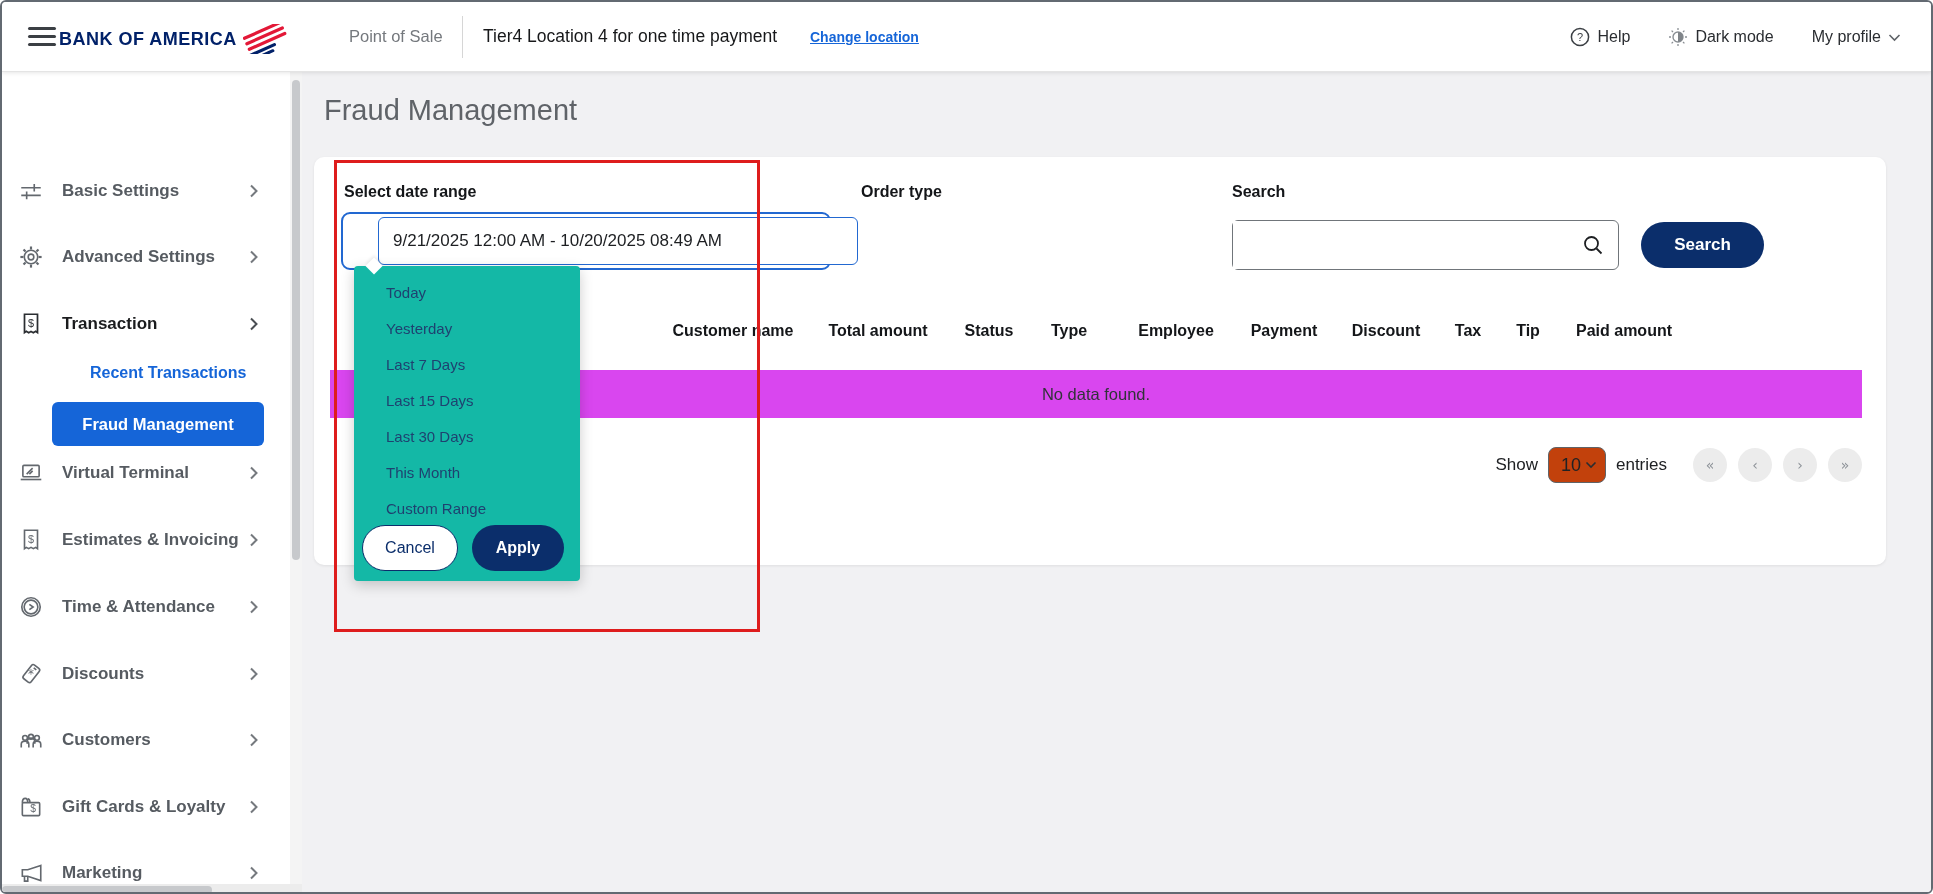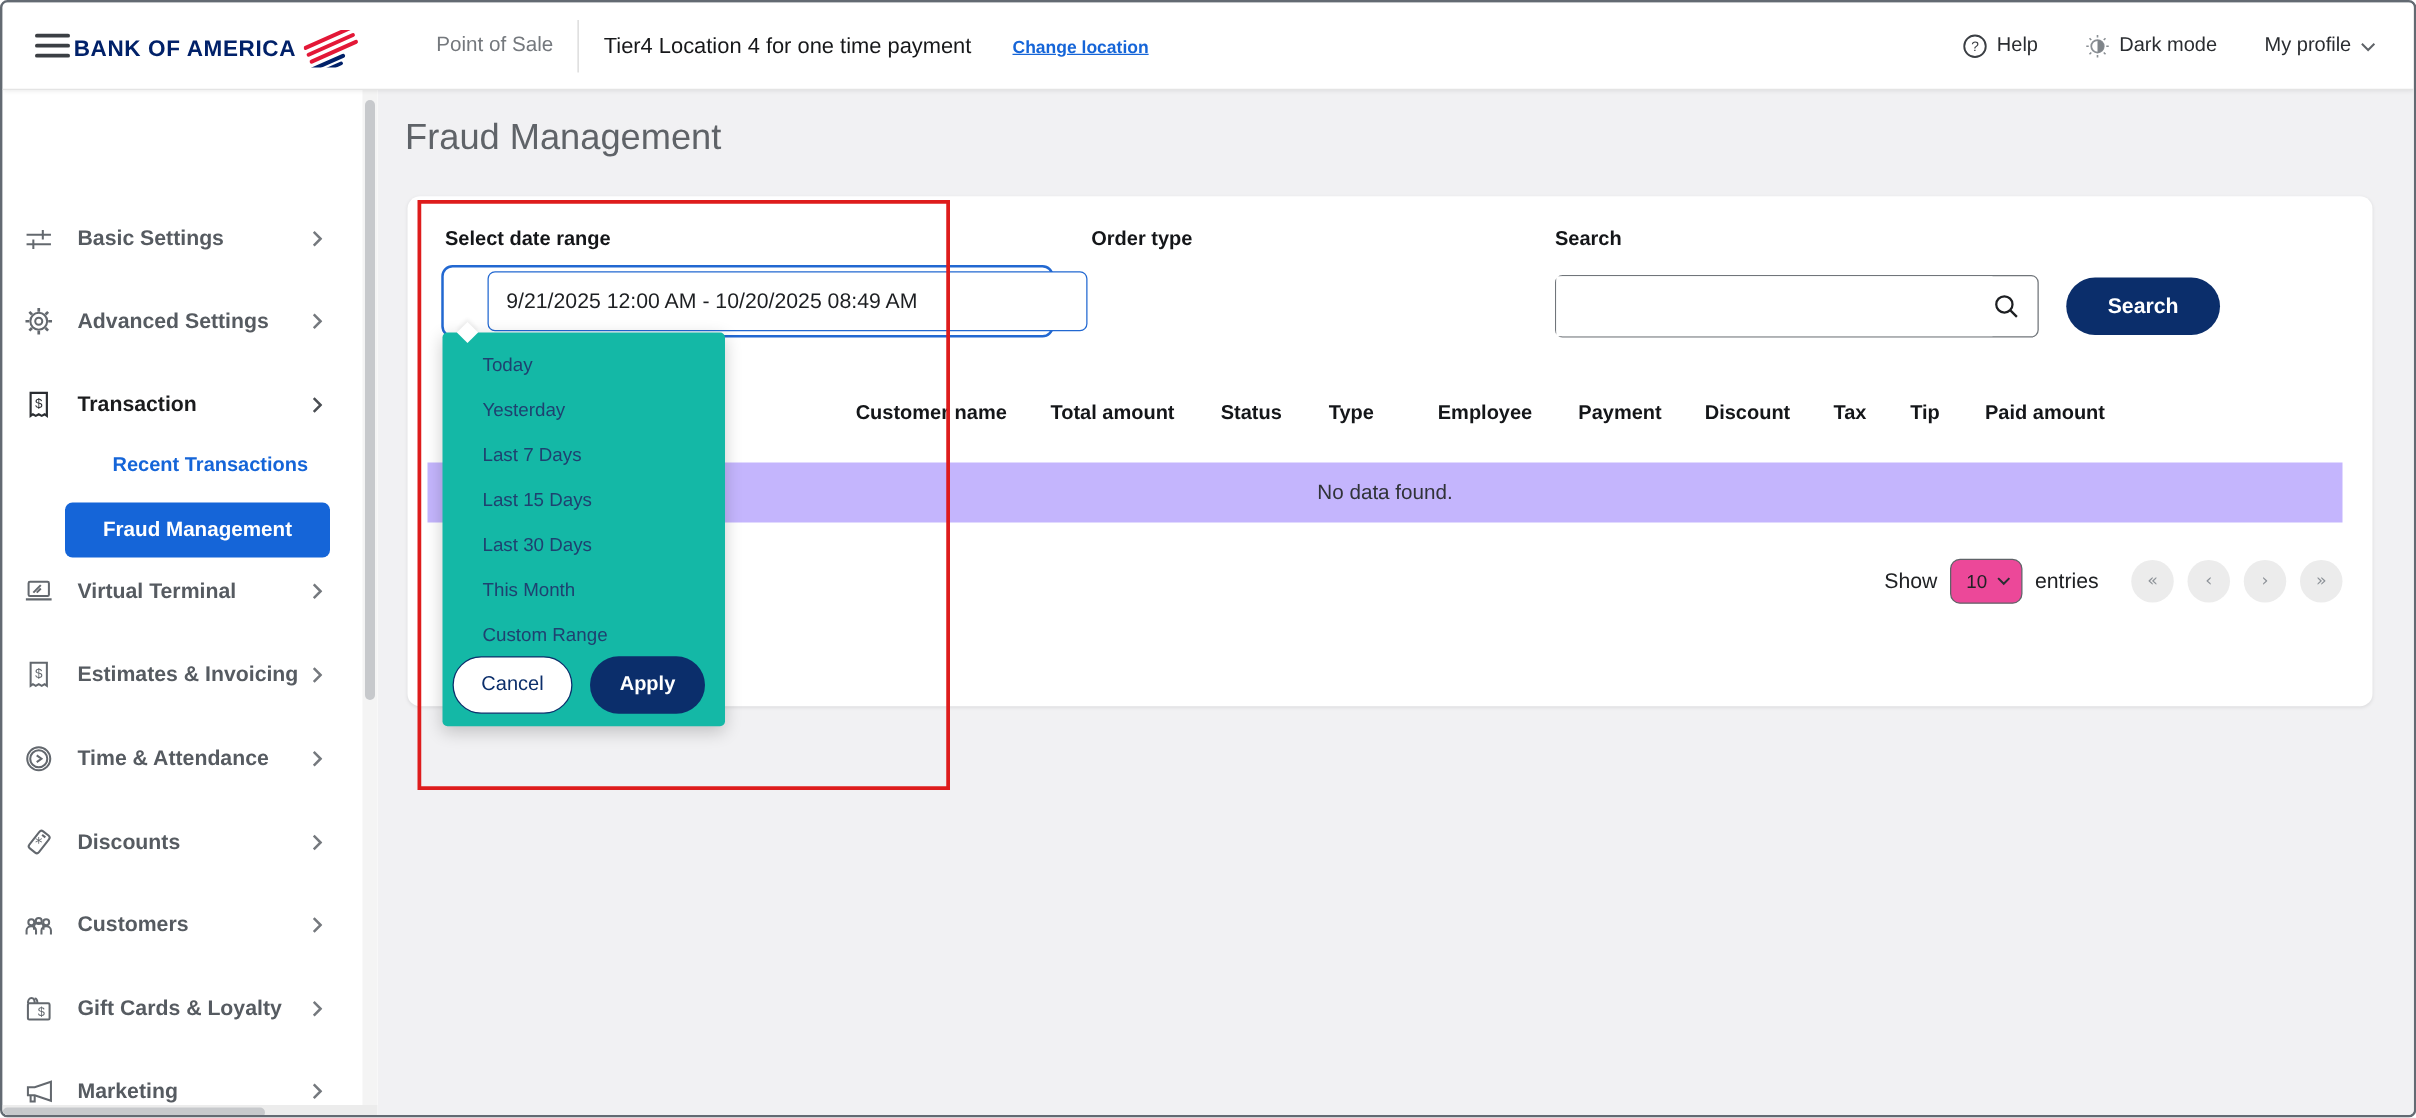--- a/index.html
+++ b/index.html
@@ -43,21 +43,21 @@
   .side-chev { position:absolute; right:32px; color:#75797e; display:flex; }
   .sub-link { position:absolute; left:88px; width:190px; height:30px; display:flex; align-items:center;
     font-size:16px; font-weight:bold; color:#1565d8; cursor:pointer; }
   .sub-active-pill { position:absolute; left:50px; top:330px; width:212px; height:44px; background:#1565d8;
     border-radius:6px; display:flex; align-items:center; justify-content:center; cursor:pointer;
     color:#fff; font-size:16.5px; font-weight:bold; }
 
   
   .main { position:absolute; left:300px; top:70px; width:1633px; height:824px; background:#f1f1f3; }
   .page-title { position:absolute; left:22px; top:22px; font-size:29px; color:#5f6368; font-weight:400; }
-  .card { position:absolute; left:24px; top:85px; width:1572px; height:408px; background:#fff;
+  .card { position:absolute; left:12px; top:85px; width:1572px; height:408px; background:#fff;
     border-radius:10px; box-shadow:0 1px 3px rgba(0,0,0,.08); }
 
   .fld-label { position:absolute; top:26px; font-size:16px; font-weight:bold; color:#141619; }
   .date-wrap { position:absolute; left:27px; top:55px; width:490px; height:58px;
     border:2px solid #2268d1; border-radius:9px; padding:3px; background:#fff; }
   .date-input { width:100%; height:100%; border:1.5px solid #2268d1; border-radius:6px;
     font-size:17px; color:#1d1f22; padding:0 14px; outline:none;
     font-family:"Liberation Sans", sans-serif;margin-left:32px; }
   .select-box { position:absolute; top:63px; height:50px; background:#fff; border:1px solid #70757a;
     border-radius:6px; display:flex; align-items:center; font-size:17px; color:#1d1f22; cursor:pointer; }
@@ -67,28 +67,28 @@
     border-radius:6px; background:#fff; display:flex; align-items:center; }
   .search-wrap input { flex:1; height:100%; border:none; outline:none; font-size:17px; padding:0 10px 0 15px;
     font-family:"Liberation Sans", sans-serif; }
   .search-wrap .mag { margin-right:14px; display:flex; color:#1d1f22; cursor:pointer; }
   .btn-primary { position:absolute; left:1327px; top:65px; width:123px; height:46px; border:none;
     border-radius:23px; background:#0b2e6b; color:#fff; font-size:17px; font-weight:bold; cursor:pointer;
     font-family:"Liberation Sans", sans-serif; }
 
   .thead { position:absolute; left:0; top:165px; width:1572px; height:30px; }
   .th { position:absolute; transform:translateX(-50%); font-size:16px; font-weight:bold; color:#141619; white-space:nowrap; }
-  .empty-row { position:absolute; left:16px; top:213px; width:1532px; height:48px; background:#c4b5fd;
+  .empty-row { position:absolute; left:16px; top:213px; width:1532px; height:48px; background:#d946ef;
     display:flex; align-items:center; justify-content:center; font-size:16.5px; color:#303338; }
 
   .pager { position:absolute; right:24px; top:290px; display:flex; align-items:center; }
   .pager .lbl { font-size:17px; color:#202225; }
   .size-select { width:58px; height:36px; border:1.5px solid #5f6368; border-radius:8px; margin:0 10px;
     display:flex; align-items:center; justify-content:space-between; padding:0 8px 0 12px; cursor:pointer;
-    font-size:15px; color:#202225; background:#ec4899; }
+    font-size:18px; color:#202225; background:#c2410c; }
   .pg-circles { display:flex; gap:11px; margin-left:26px; }
   .pg-btn { width:34px; height:34px; border-radius:50%; background:#ececec; border:none; color:#8d9298;
     font-size:14px; display:flex; align-items:center; justify-content:center; cursor:pointer;
     font-family:"DejaVu Sans", sans-serif; }
 
   
   .date-menu { position:absolute; left:52px; top:194px; width:226px; height:315px; background:#14b8a6;
     border-radius:4px; box-shadow:0 4px 14px rgba(0,0,0,.20); z-index:40; }
   .date-menu .caret { position:absolute; left:14px; top:-6px; width:12px; height:12px; background:#fff;
     transform:rotate(45deg); box-shadow:-2px -2px 3px rgba(0,0,0,.06); }

